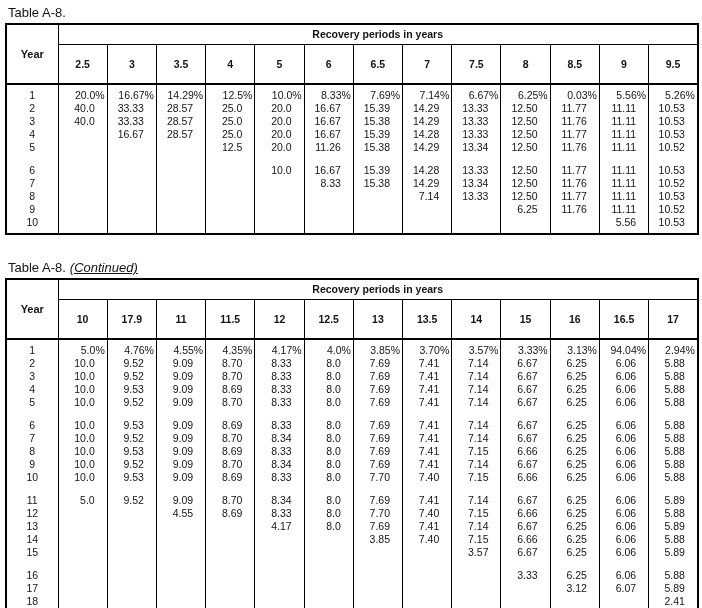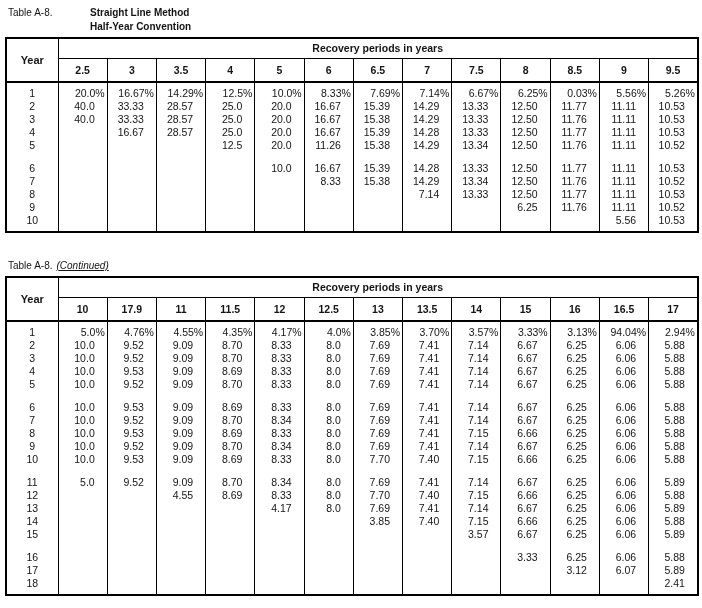--- a/index.html
+++ b/index.html
@@ -3,58 +3,54 @@
 <meta charset="utf-8">
 <style>
   html,body { margin:0; padding:0; background:#e8e8e8; }
   .page {
     width:702px; height:608px; background:#ffffff; color:#141414;
     font-family:"Liberation Sans","DejaVu Sans",sans-serif;
     position:relative; overflow:hidden; box-sizing:border-box;
     padding:6px 5px 0 5px;
   }
   
-  .caption { display:flex; font-size:10px; line-height:14px; margin-left:3px; }
+  .caption { display:flex; font-size:13px; line-height:14px; margin-left:3px; }
   .caption .tlabel { width:82px; flex:0 0 82px; }
   .caption .tmain { font-weight:bold; }
   .caption .tmain .line { display:block; }
   .caption2 { margin-top:26px; margin-bottom:3px; }
   .caption2 .tcont { font-style:italic; margin-left:4px;text-decoration:underline; }
 
   
   table.a8 {
     border-collapse:collapse; table-layout:fixed;
     width:692px; margin-top:3px;
     font-size:10.5px; color:#141414;
   }
   table.a8, table.a8 tr, table.a8 td, table.a8 th { box-sizing:border-box; }
   table.a8 { border:2px solid #000; }
   table.a8 th { font-weight:bold; padding:0; }
   table.a8 .year-th { border-right:1px solid #000; font-size:11px; }
   table.a8 .span-th { border-bottom:1px solid #000; height:20px; text-align:center; font-size:10.5px; }
-  table.a8 .col-th { border-left:1px solid #000; height:24px; text-align:center; font-size:10.5px; }
+  table.a8 .col-th { border-left:1px solid #000; height:40px; text-align:center; font-size:10.5px; }
   table.a8 tbody tr td { border-left:1px solid #000; height:13px; line-height:13px; padding:0; }
   table.a8 tbody tr:first-child td { border-top:2px solid #000; padding-top:4px; }
   table.a8 tbody tr:last-child td { padding-bottom:4px; }
   table.a8 td.yr { text-align:center; border-left:none; }
   table.a8 td.v { text-align:right; padding-right:12px; white-space:nowrap; }
   table.a8 td.v.pct { padding-right:2px; }
   table.a8 tr.spacer td { height:10px; line-height:10px; }
 </style>
 </head>
 <body>
 
 <div class="page">
 
   <div class="caption">
     <span class="tlabel">Table A-8.</span>
-    <span class="tmain">
-      <span class="line">Straight Line Method</span>
-      <span class="line">Half-Year Convention</span>
-    </span>
   </div>
 
   <table class="a8" id="table1">
       <colgroup>
         <col style="width: 52px;">
         <col style="width: 49.2308px;">
         <col style="width: 49.2308px;">
         <col style="width: 49.2308px;">
         <col style="width: 49.2308px;">
         <col style="width: 49.2308px;">

